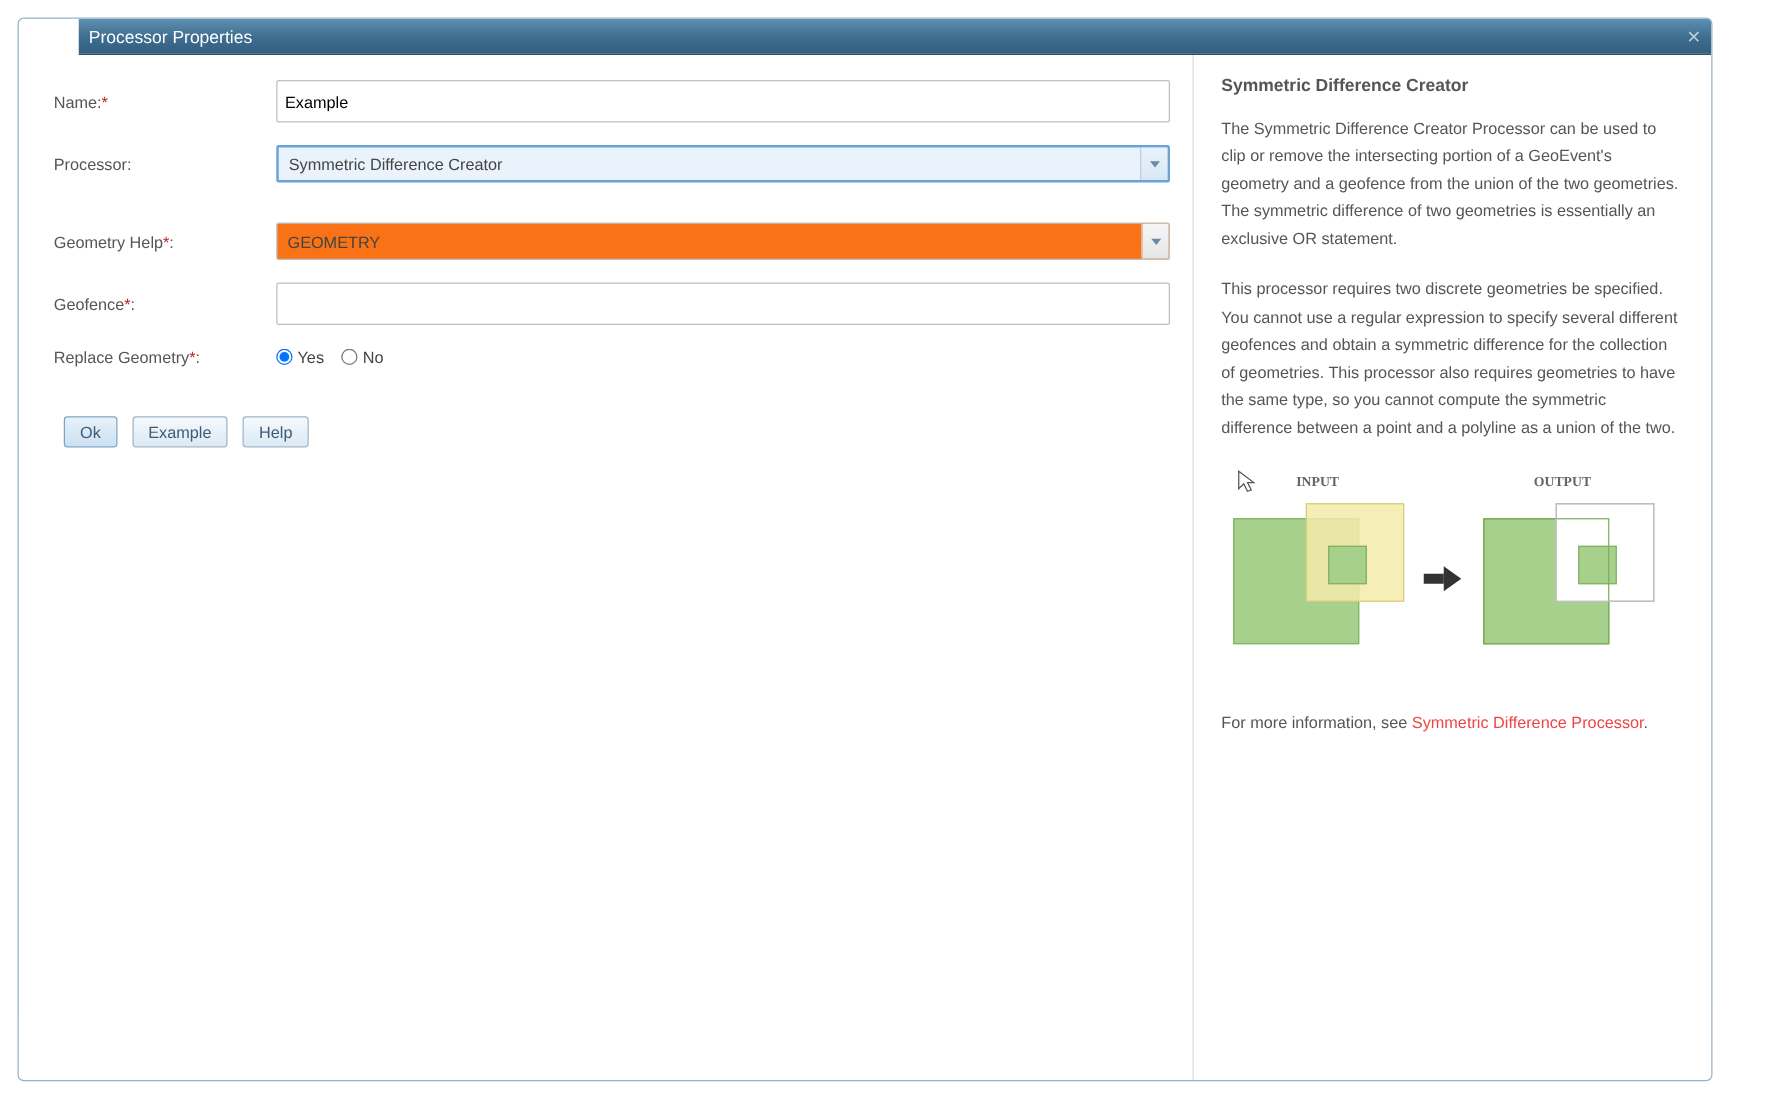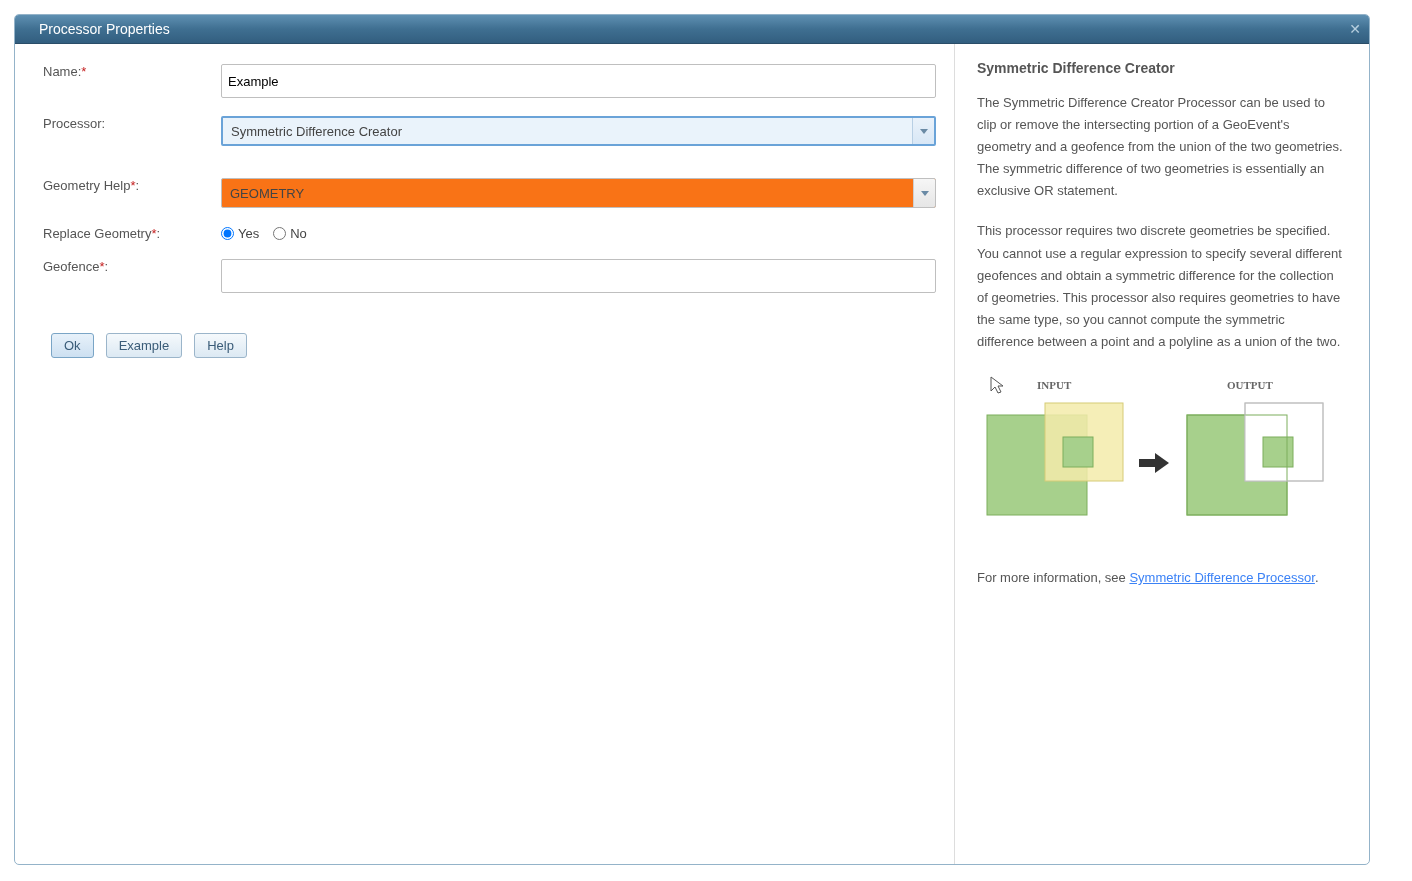--- a/index.html
+++ b/index.html
@@ -15,24 +15,25 @@
     margin: 14px;
     border: 1px solid #94b3c9;
     border-radius: 5px;
     overflow: hidden;
     width: 1356px;
     background: #fff;
   }
   .titlebar {
     background: linear-gradient(to bottom, #5f90b2 0%, #3f6f91 50%, #325e7f 100%);
     color: #fff;
-    padding: 6px 24px;
+    padding: 6px 8px;
     font-size: 14px;
     position: relative;
     border-bottom: 1px solid #2a4d68;
+    margin-left: 48px;
   }
   .titlebar .close {
     position: absolute;
     right: 8px;
     top: 50%;
     transform: translateY(-50%);
     color: #b7cfdf;
     font-size: 14px;
     cursor: pointer;
   }
@@ -45,21 +46,21 @@
     padding: 20px 18px 20px 28px;
   }
   .right {
     width: 415px;
     border-left: 1px solid #ddd;
     padding: 16px 24px 20px 22px;
     color: #555;
   }
   .form-row {
     display: flex;
-    align-items: flex-start;
+    align-items: center;
     margin-bottom: 18px;
   }
   .form-row.extra-gap { margin-top: 32px; }
   .form-label {
     width: 178px;
     color: #555;
     font-size: 13px;
   }
   .req { color: #c42020; }
   .text-input {
@@ -147,22 +148,21 @@
     font-size: 14px;
     margin-bottom: 16px;
   }
   .help-para {
     line-height: 1.7;
     color: #555;
     font-size: 13px;
     margin-bottom: 18px;
   }
   .help-link {
-    color: #3b82f6;
-    text-decoration: underline;
+    color: #ef4444;
     cursor: pointer;
   }
   .diagram-wrap {
     margin: 14px 0 26px 0;
   }
   svg.diagram { display: block; }
 </style>
 </head>
 <body>
 
@@ -194,45 +194,45 @@
       <div class="form-row extra-gap">
         <div class="form-label">
           <span>Geometry Help</span><span class="req">*</span><span>:</span>
         </div>
         <div class="combo">
           <div class="combo-text">GEOMETRY</div>
           <div class="combo-trigger">
             <div class="arrow-down"></div>
           </div>
         </div>
+      </div>
+
+      <div class="form-row">
+        <div class="form-label">
+          <span>Geofence</span><span class="req">*</span><span>:</span>
+        </div>
+        <input class="text-input" type="text" value="" style="">
       </div>
 
       <div class="form-row">
         <div class="form-label">
           <span>Replace Geometry</span><span class="req">*</span><span>:</span>
         </div>
         <div class="radio-group">
           <label class="radio-item">
             <input type="radio" name="rg" checked="" style="">
             <span>Yes</span>
           </label>
           <label class="radio-item">
             <input type="radio" name="rg" style="">
             <span>No</span>
           </label>
         </div>
       </div>
 
-      <div class="form-row">
-        <div class="form-label">
-          <span>Geofence</span><span class="req">*</span><span>:</span>
-        </div>
-        <input class="text-input" type="text" value="" style="">
-      </div>
-
       <div class="button-row">
         <button class="btn primary">Ok</button>
         <button class="btn">Example</button>
         <button class="btn">Help</button>
       </div>
 
     </div>
 
     <div class="right">
       <div class="help-title">Symmetric Difference Creator</div>

